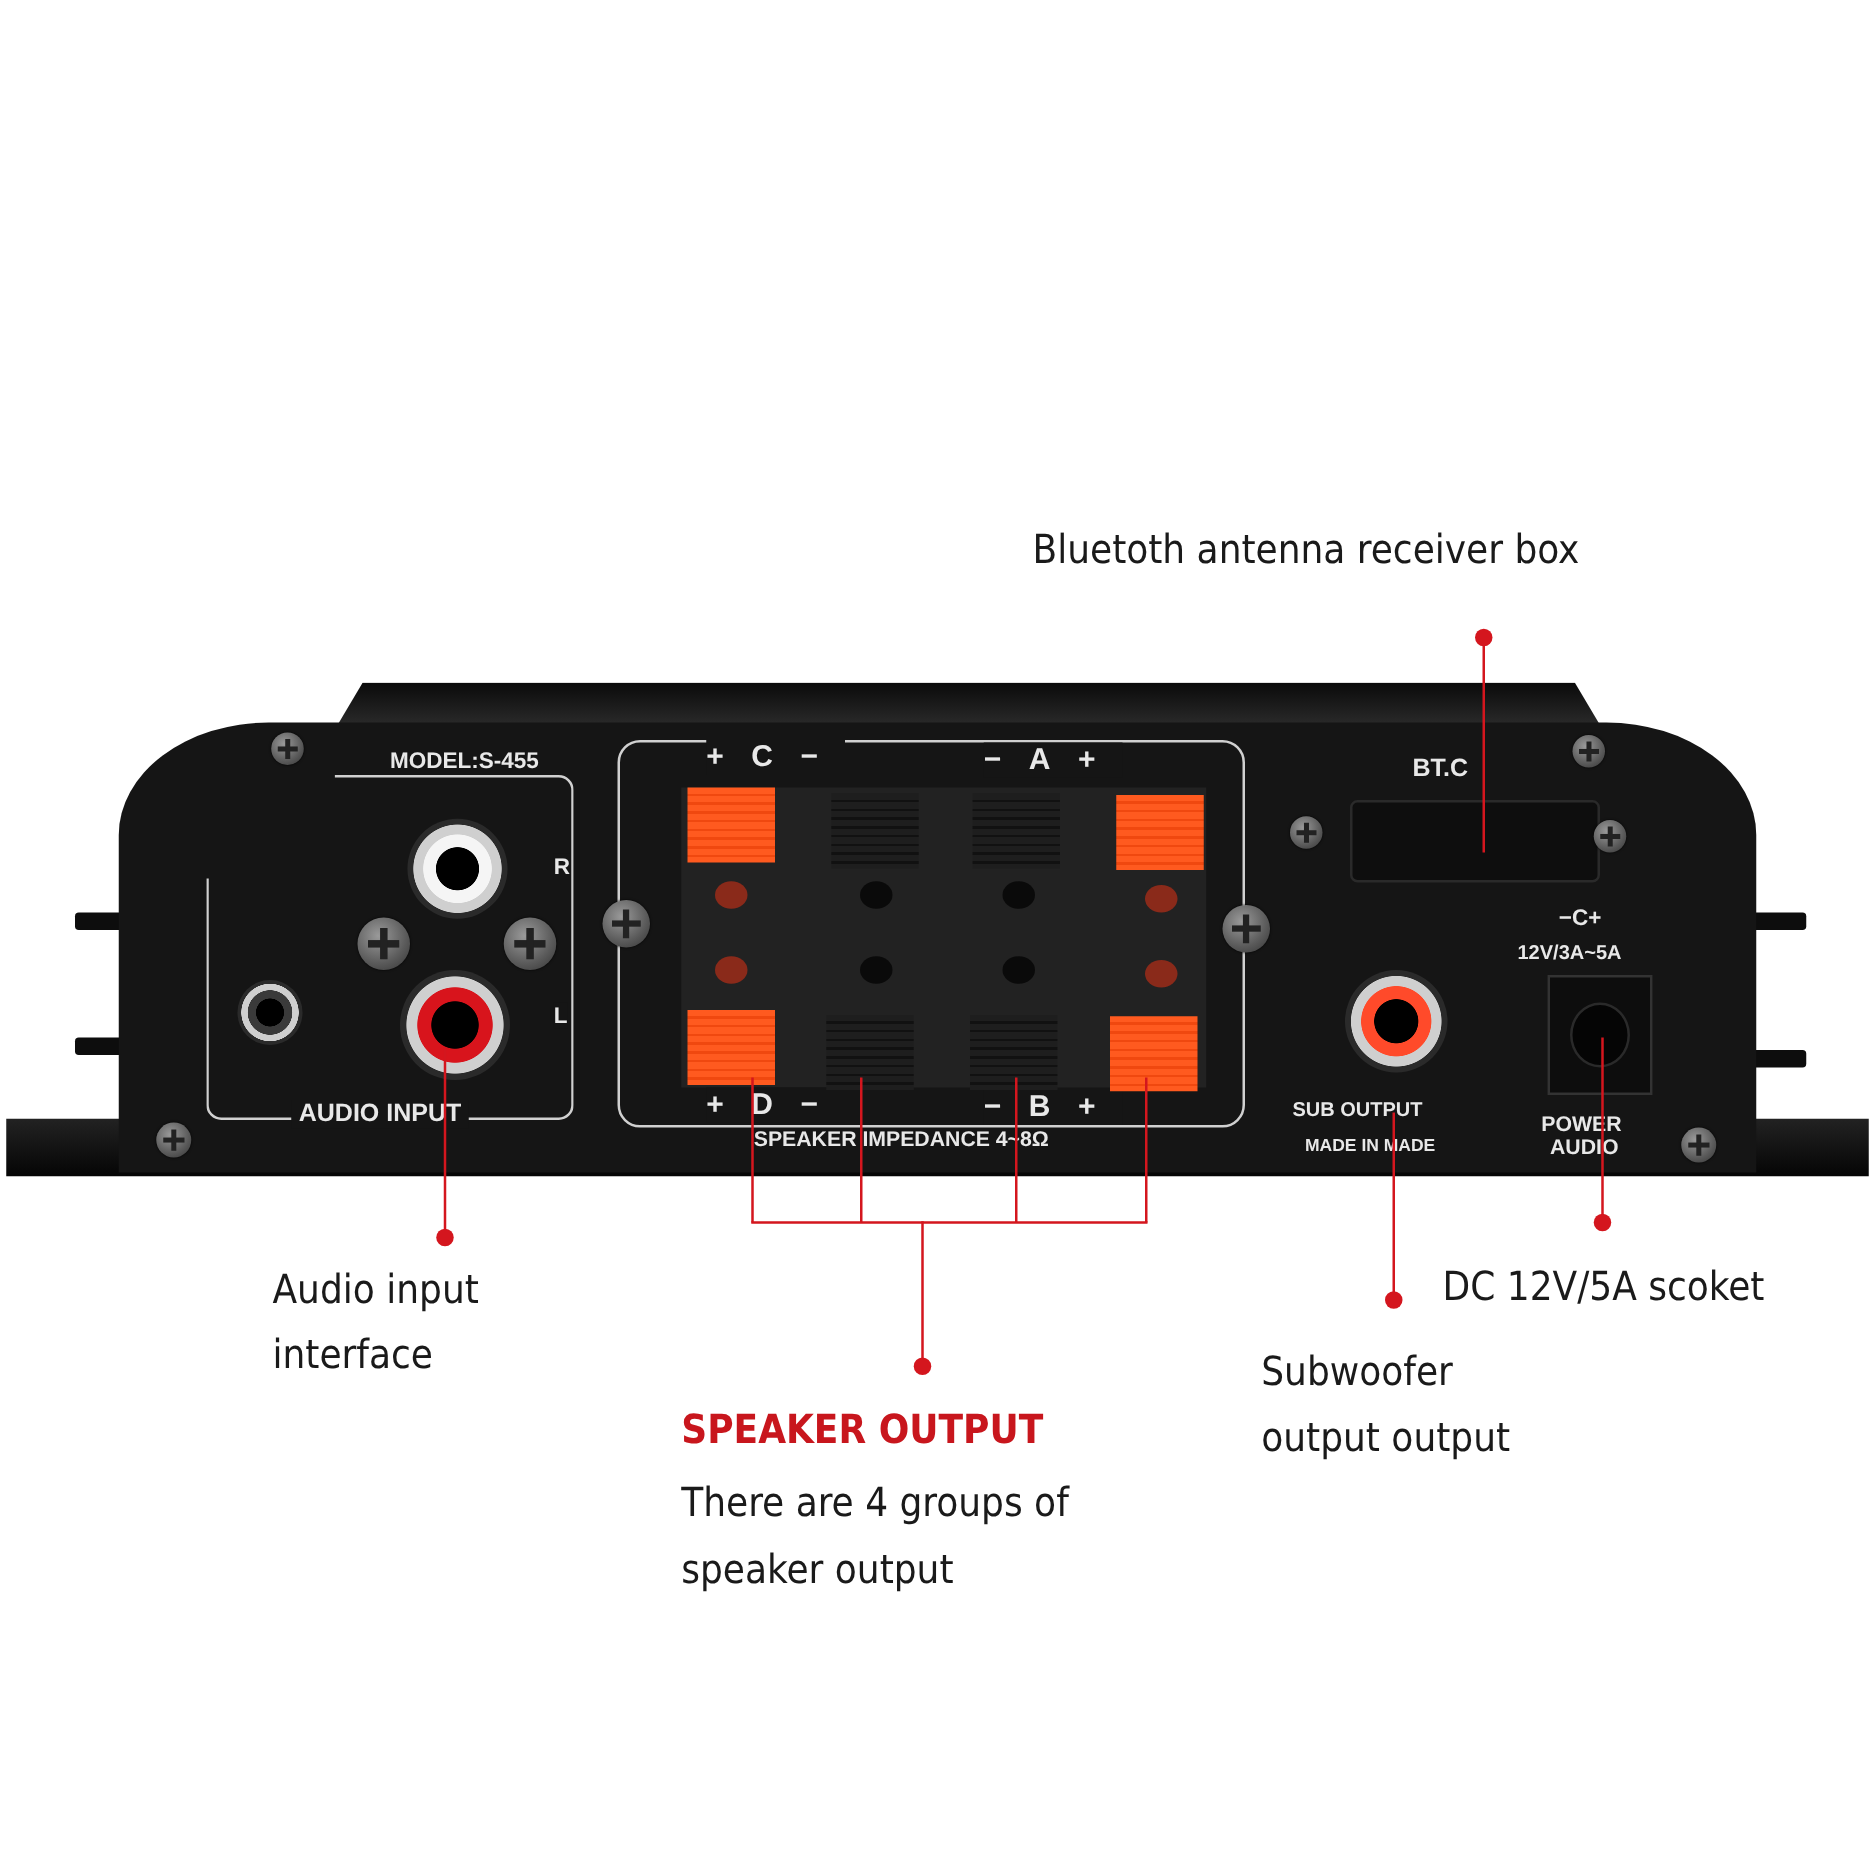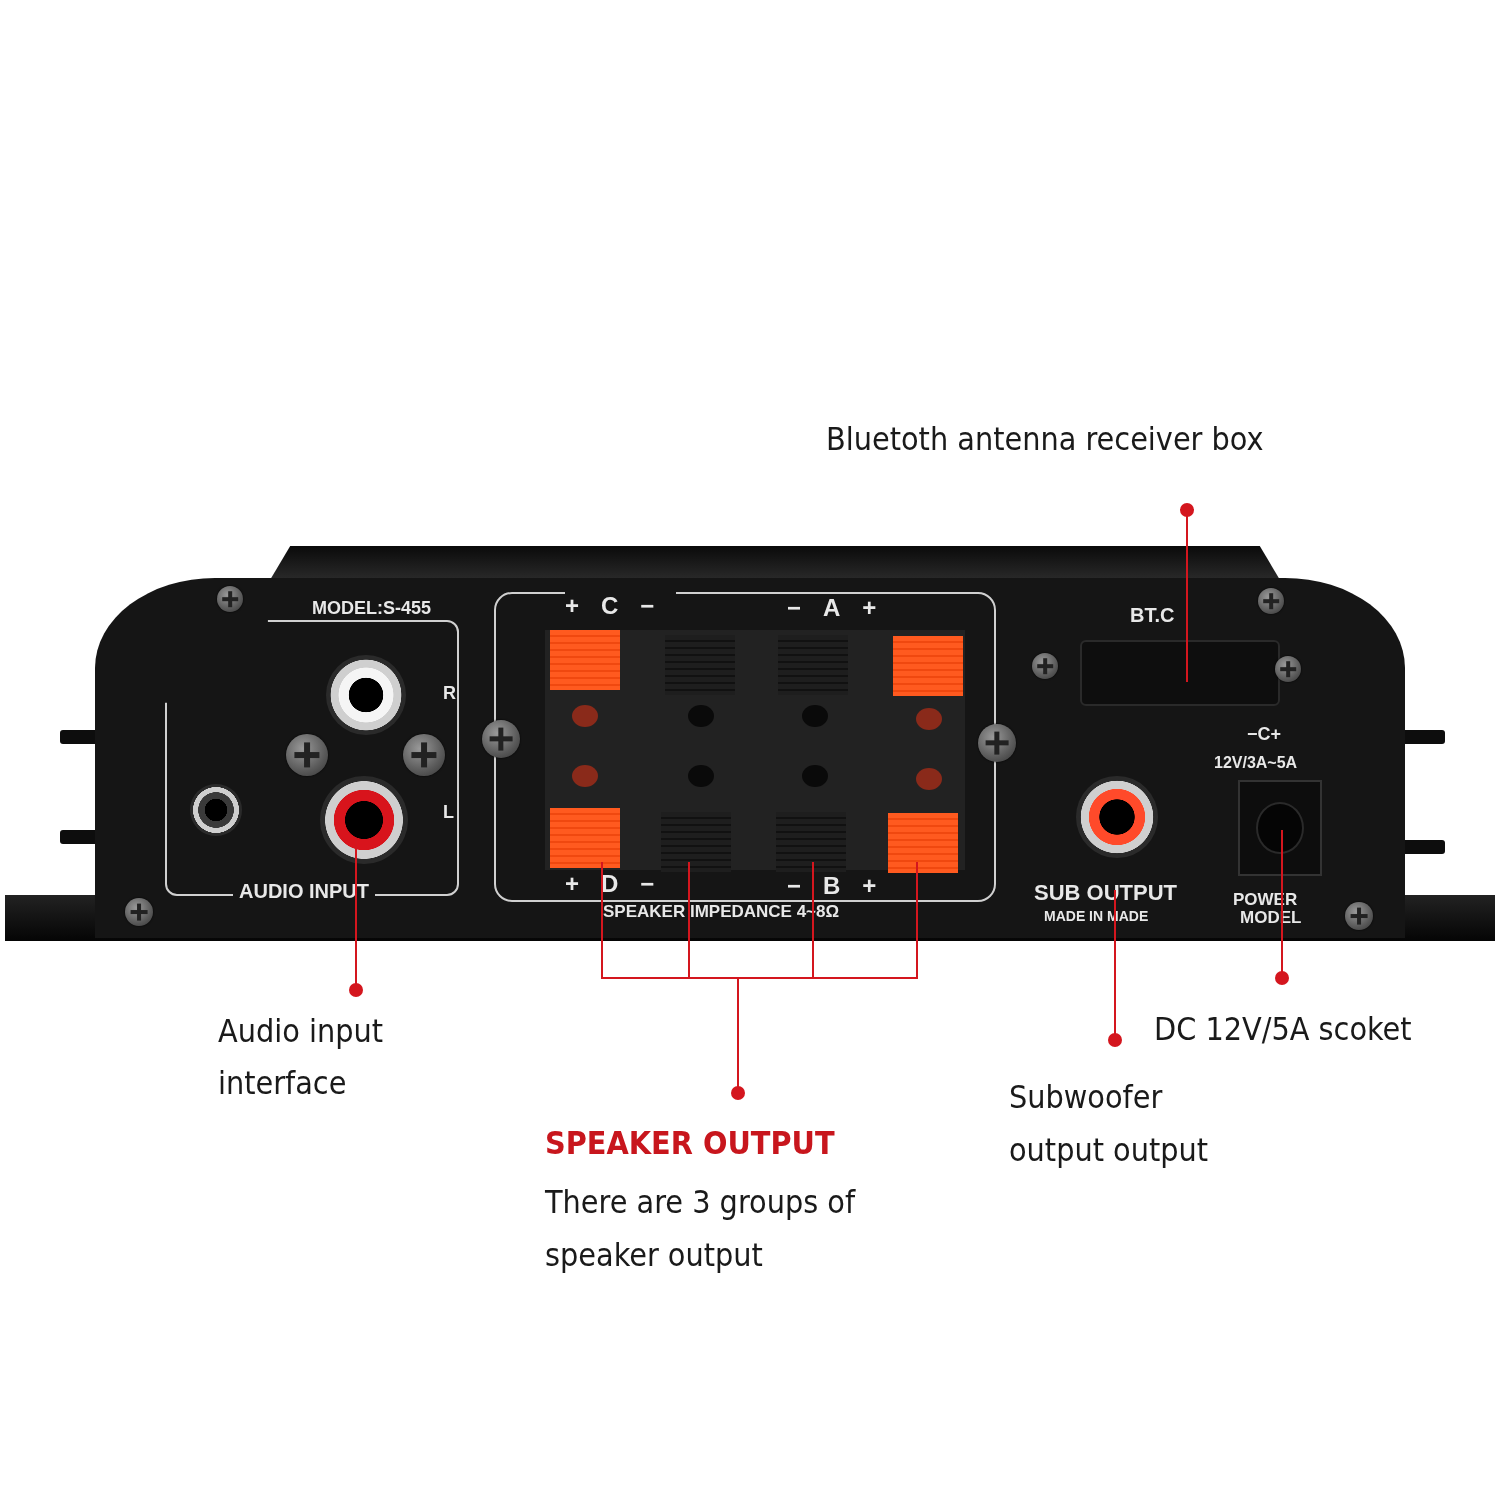--- a/index.html
+++ b/index.html
@@ -21,21 +21,21 @@
   .dot { position:absolute; width:14px; height:14px; border-radius:50%; background:#d4161e; transform:translate(-50%,-50%); }
   .fin { position:absolute; height:14px; background:#0d0d0d; border-radius:3px; }
 </style>
 </head>
 <body>
 
 <div class="callout" style="left:826px;top:412px;">Bluetoth antenna receiver box</div>
 <div class="callout" style="left:218px;top:1004px;">Audio input</div>
 <div class="callout" style="left:218px;top:1056px;">interface</div>
 <div class="callout title" style="left:545px;top:1116px;">SPEAKER OUTPUT</div>
-<div class="callout" style="left:545px;top:1175px;">There are 3 groups of</div>
+<div class="callout" style="left:545px;top:1175px;">There are 4 groups of</div>
 <div class="callout" style="left:545px;top:1228px;">speaker output</div>
 <div class="callout" style="left:1009px;top:1070px;">Subwoofer</div>
 <div class="callout" style="left:1009px;top:1123px;">output output</div>
 <div class="callout" style="left:1154px;top:1002px;">DC 12V/5A scoket</div>
 
 <div class="abs" style="left:0;top:540px;width:1500px;height:410px;">
 
   <div class="abs" style="left:270px;top:6px;width:1010px;height:34px;background:linear-gradient(180deg,#0a0a0a,#2a2a2a);clip-path:polygon(2% 0,98% 0,100% 100%,0 100%);"></div>
 
   <div class="fin" style="left:60px;top:190px;width:120px;"></div>
@@ -88,29 +88,29 @@
   <div class="hole" style="left:916px;top:228px;background:#8a2a1a;"></div>
   <div class="screw" style="left:482px;top:180px;width:38px;height:38px;"></div>
   <div class="screw" style="left:978px;top:184px;width:38px;height:38px;"></div>
 
   <div class="device-text" style="left:1130px;top:64px;font-size:20px;">BT.C</div>
   <div class="abs" style="left:1080px;top:100px;width:196px;height:62px;background:#0e0e0e;border:2px solid #2a2a2a;border-radius:6px;"></div>
   <div class="screw" style="left:1032px;top:113px;width:26px;height:26px;"></div>
   <div class="screw" style="left:1275px;top:116px;width:26px;height:26px;"></div>
 
   <div class="rca" style="left:1076px;top:236px;width:82px;height:82px;--ring:#ff4a2a;"></div>
-  <div class="device-text" style="left:1034px;top:340px;font-size:22px;">SUB OUTPUT</div>
+  <div class="device-text" style="left:1034px;top:340px;font-size:16px;">SUB OUTPUT</div>
   <div class="device-text" style="left:1044px;top:368px;font-size:14px;">MADE IN MADE</div>
 
   <div class="device-text" style="left:1247px;top:184px;font-size:18px;">−C+</div>
   <div class="device-text" style="left:1214px;top:214px;font-size:16px;">12V/3A~5A</div>
   <div class="abs" style="left:1238px;top:240px;width:80px;height:92px;background:#0d0d0d;border:2px solid #333;"></div>
   <div class="abs" style="left:1256px;top:262px;width:44px;height:48px;border-radius:50%;background:#050505;border:2px solid #2a2a2a;"></div>
   <div class="device-text" style="left:1233px;top:350px;font-size:17px;">POWER</div>
-  <div class="device-text" style="left:1240px;top:368px;font-size:17px;">MODEL</div>
+  <div class="device-text" style="left:1240px;top:368px;font-size:17px;">AUDIO</div>
 </div>
 
 <div class="red-line" style="left:1186px;top:510px;width:2px;height:172px;"></div>
 <div class="dot" style="left:1187px;top:510px;"></div>
 
 <div class="red-line" style="left:355px;top:838px;width:2px;height:152px;"></div>
 <div class="dot" style="left:356px;top:990px;"></div>
 
 <div class="red-line" style="left:601px;top:862px;width:2px;height:116px;"></div>
 <div class="red-line" style="left:688px;top:862px;width:2px;height:116px;"></div>

